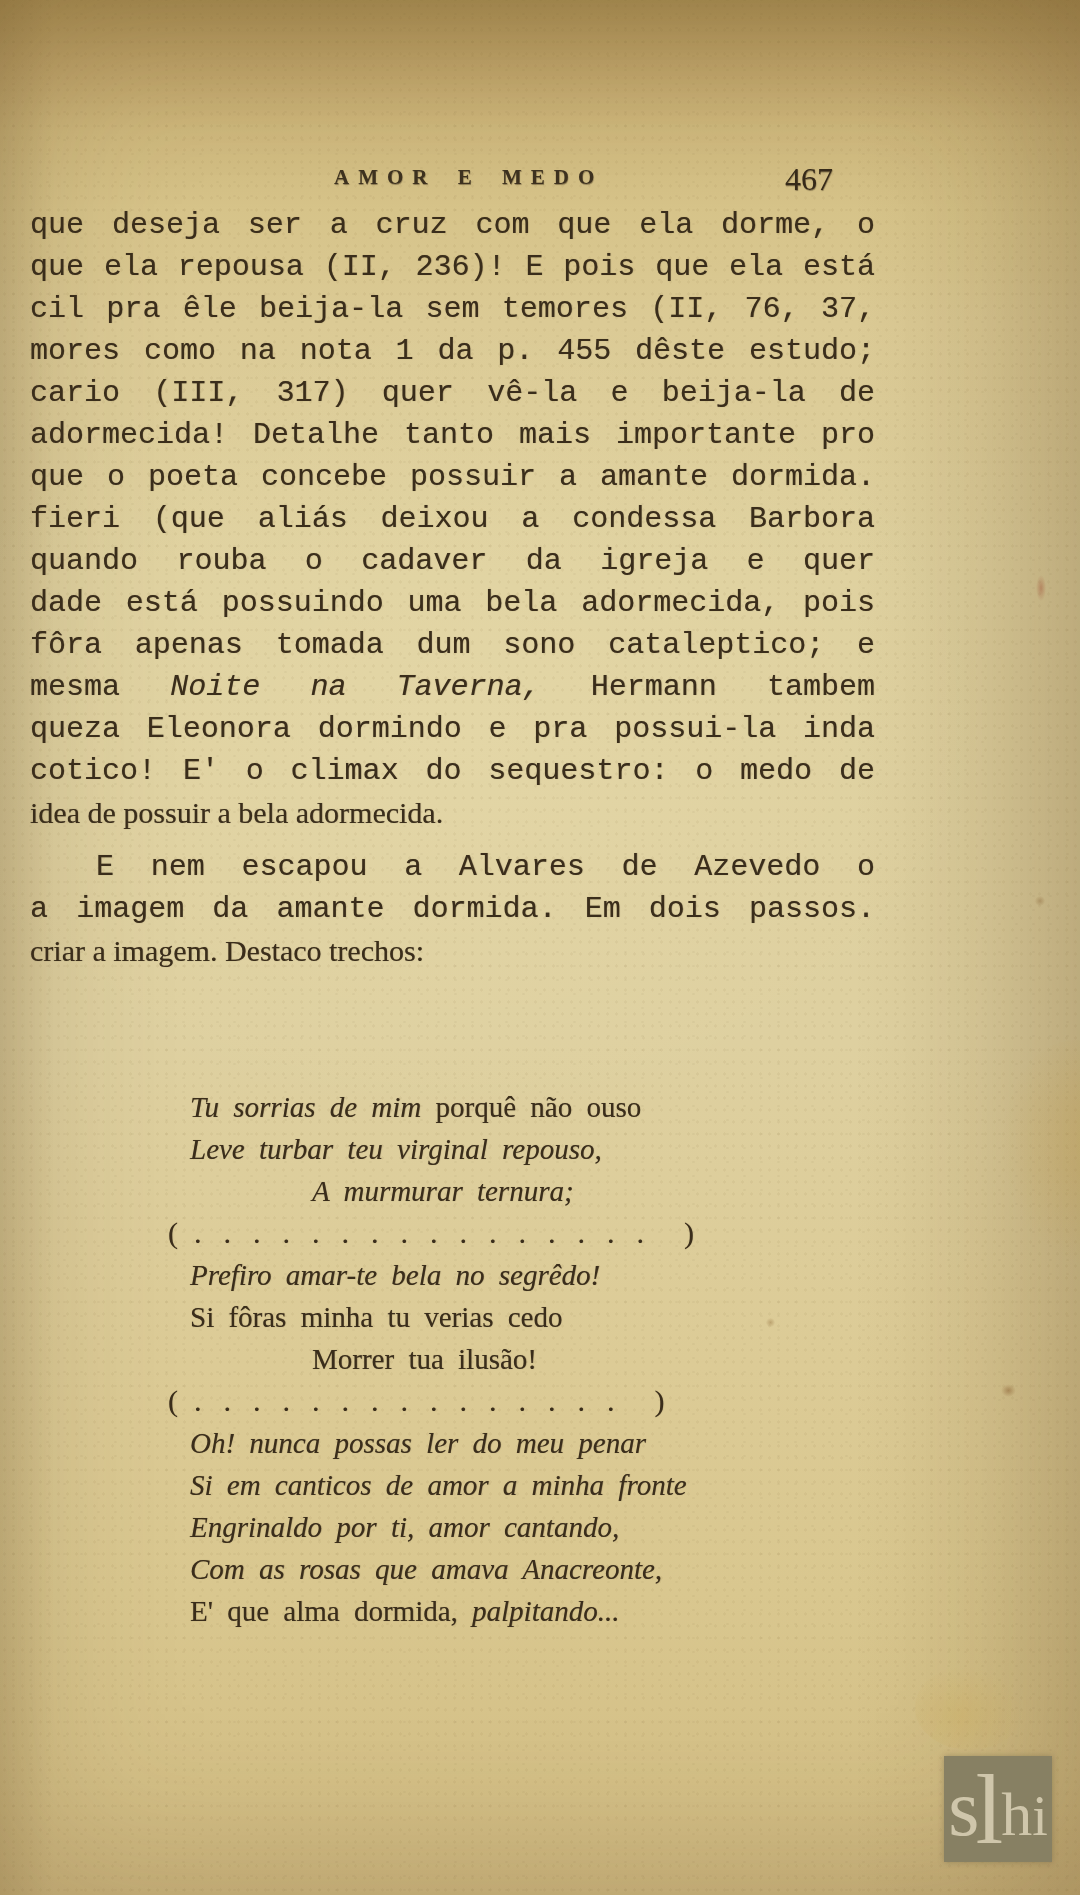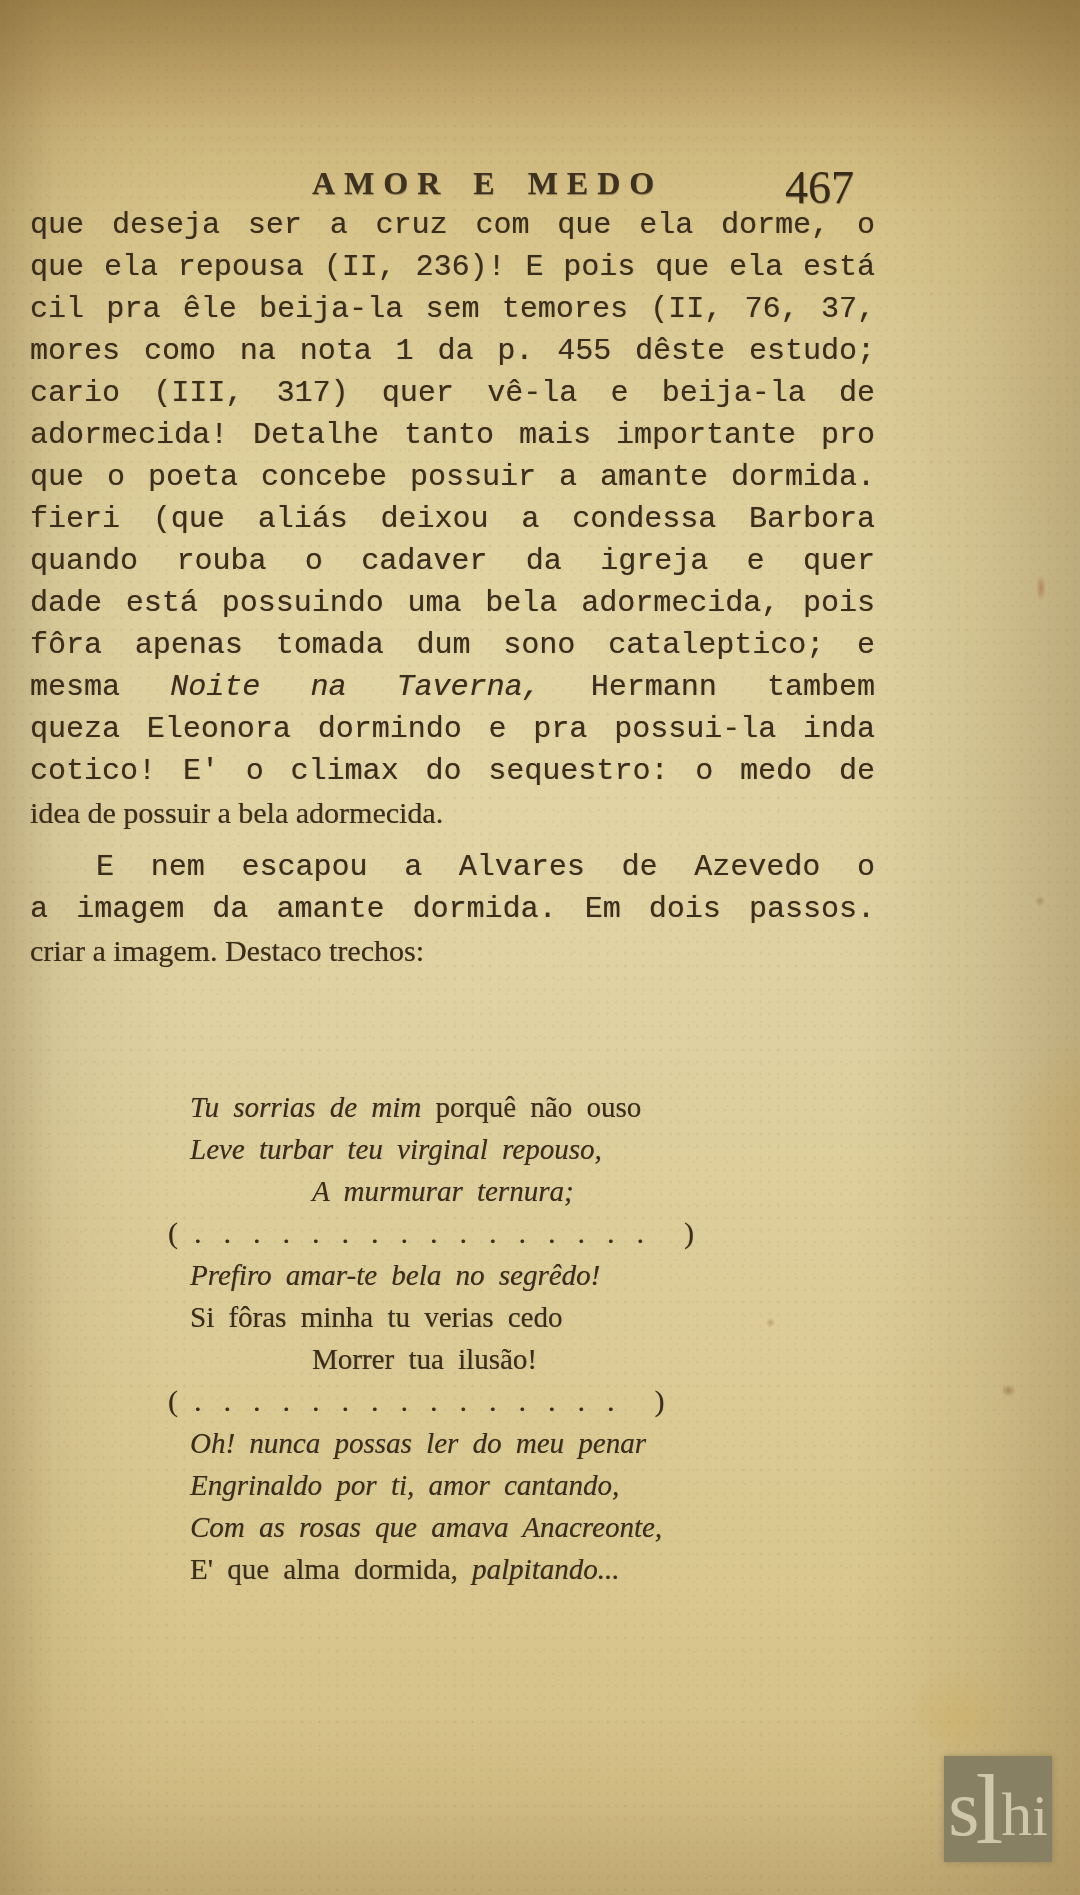--- a/index.html
+++ b/index.html
@@ -18,28 +18,28 @@
   
   .page::before{
     content:"";position:absolute;inset:0;pointer-events:none;
     background-image:
       radial-gradient(rgba(122,94,44,0.07) 1px, transparent 1.5px),
       radial-gradient(rgba(92,70,34,0.055) 1px, transparent 1.6px);
     background-size: 9px 12px, 17px 14px;
     background-position: 0 0, 5px 7px;
   }
   .header-title{
-    position:absolute;left:312px;top:165px;
-    font-size:32px;font-weight:700;letter-spacing:9px;word-spacing:7px;
+    position:absolute;left:334px;top:165px;
+    font-size:21px;font-weight:700;letter-spacing:9px;word-spacing:7px;
     color:#3d311f;text-shadow:0.4px 0.5px 0.8px rgba(55,40,20,0.45);
     white-space:nowrap;
   }
   .page-number{
     position:absolute;left:785px;top:161px;
-    font-size:46px;color:#362a19;
+    font-size:32px;color:#362a19;
     text-shadow:0.4px 0.5px 0.8px rgba(55,40,20,0.45);
   }
   .body-text{
     position:absolute;left:30px;top:204px;width:845px;
     font-size:30px;line-height:42px;
     text-shadow:0.35px 0.45px 0.7px rgba(58,44,24,0.5);
   }
   .para{margin:0;}
   .para + .para{margin-top:12px;}
   .bline{height:42px;overflow:hidden;white-space:nowrap;}
@@ -120,20 +120,21 @@
   <div class="poem">
       <div class="pline"><span class="it">Tu sorrias de mim</span><span> porquê não ouso</span></div>
       <div class="pline"><span class="it">Leve turbar teu virginal repouso,</span></div>
       <div class="pline pindent"><span class="it">A murmurar ternura;</span></div>
       <div class="pline dotline"><span>(</span><span class="dots">................</span><span class="cparen">)</span></div>
       <div class="pline"><span class="it">Prefiro amar-te bela no segrêdo!</span></div>
       <div class="pline"><span>Si fôras minha tu verias cedo</span></div>
       <div class="pline pindent"><span>Morrer tua ilusão!</span></div>
       <div class="pline dotline"><span>(</span><span class="dots">...............</span><span class="cparen">)</span></div>
       <div class="pline"><span class="it">Oh! nunca possas ler do meu penar</span></div>
+      <div class="pline"><span class="it">Si em canticos de amor a minha fronte</span></div>
       <div class="pline"><span class="it">Engrinaldo por ti, amor cantando,</span></div>
       <div class="pline"><span class="it">Com as rosas que amava Anacreonte,</span></div>
       <div class="pline"><span>E' que alma dormida, </span><span class="it">palpitando...</span></div>
     </div>
 
   <div class="stain stain-a"></div>
   <div class="stain stain-b"></div>
   <div class="stain stain-c"></div>
   <div class="stain stain-d"></div>
   <div class="stain stain-e"></div>

